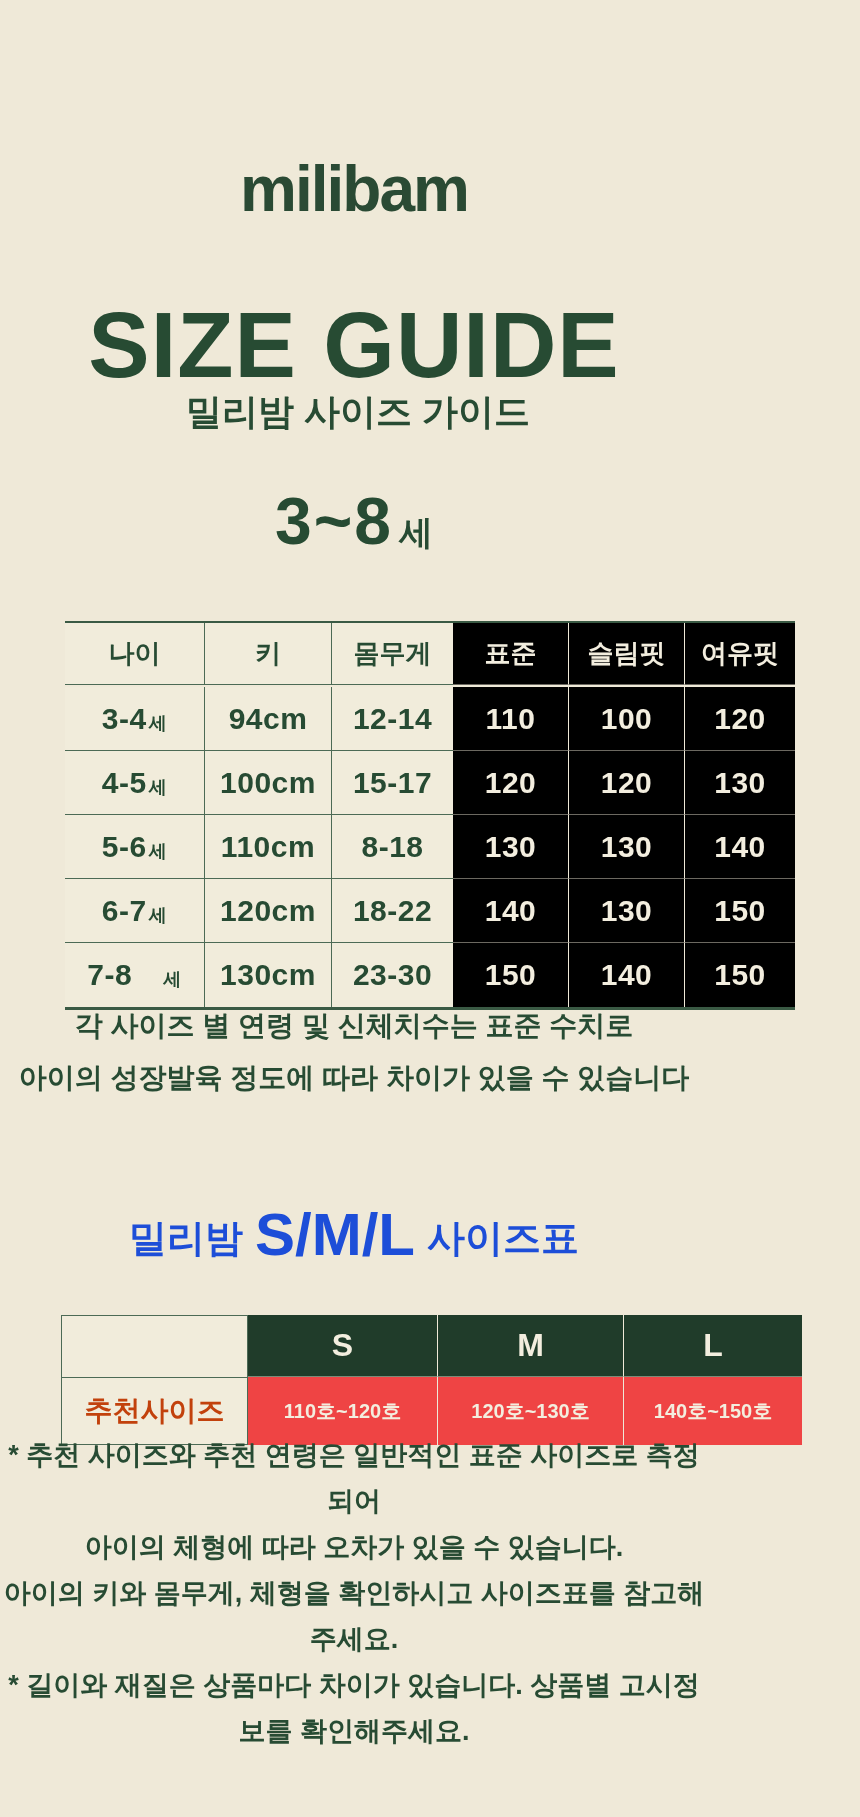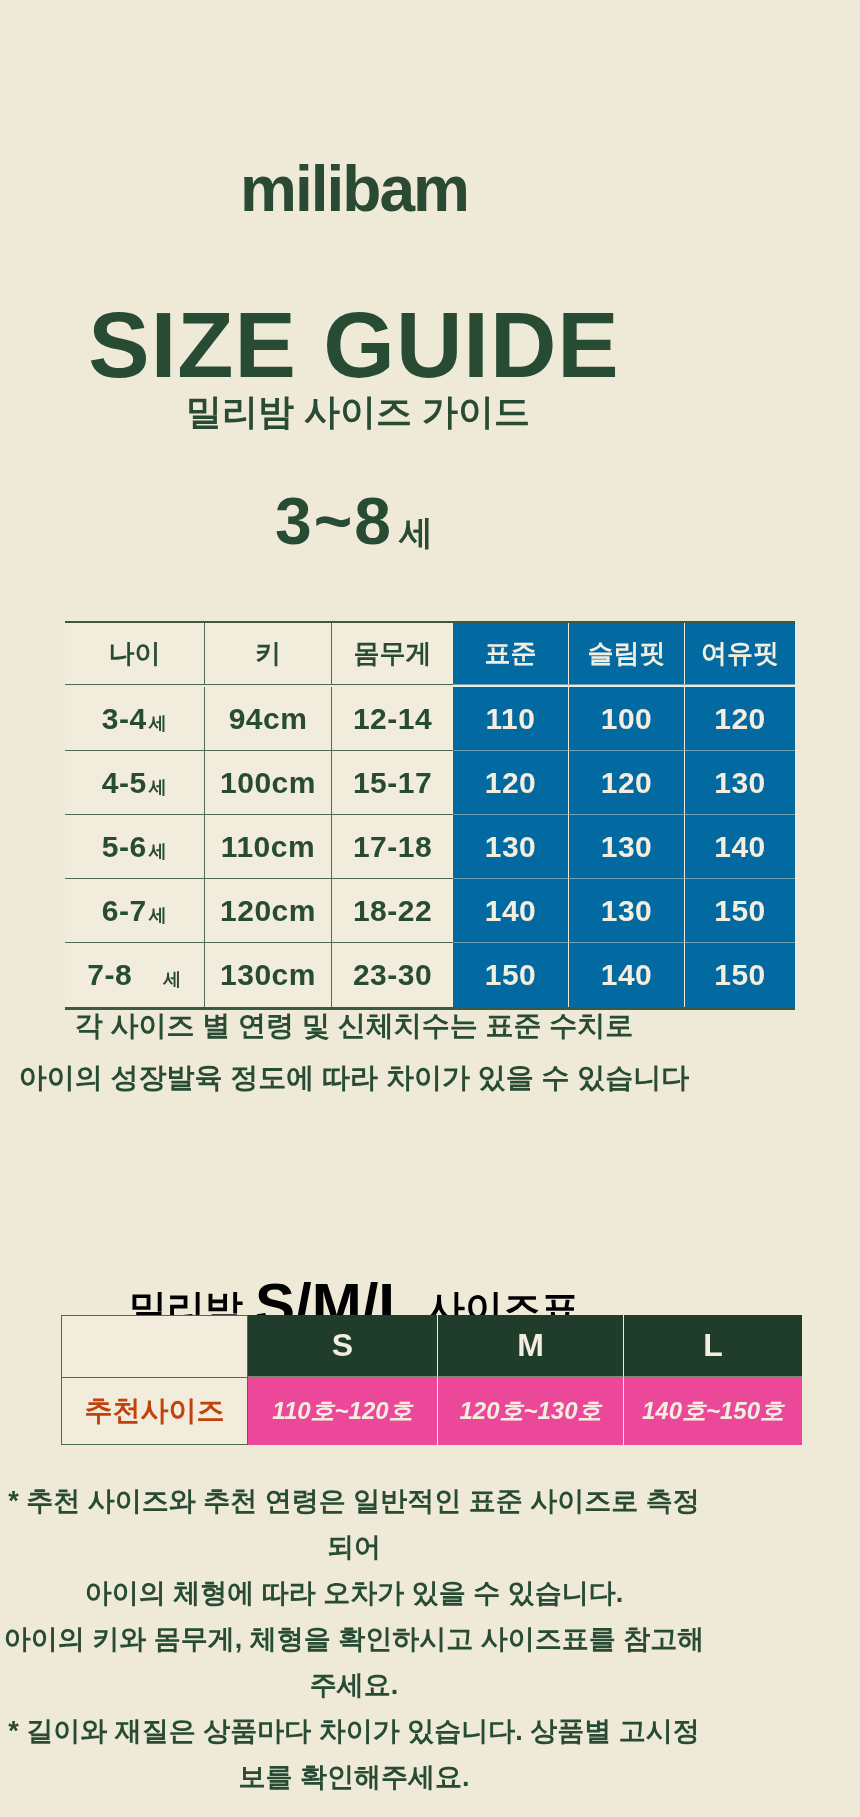--- a/index.html
+++ b/index.html
@@ -36,35 +36,35 @@
     display:flex; align-items:center; justify-content:center;
   }
   .table1 .hrow { height:62px; }
   .cell-light {
     background:#F1ECDB; color:#274B33;
     font-weight:700;
     border-bottom:1px solid #4C6A55;
   }
   .cell-light.csep { border-right:1px solid #4C6A55; }
   .cell-dark {
-    background:#0369a1; color:#F3EEDF;
+    background:#000000; color:#F3EEDF;
     font-weight:700;
     border-bottom:1px solid rgba(239,233,216,0.45);
   }
   .cell-dark.csep { border-right:1px solid #EFE9D8; }
   .table1 .lastrow { border-bottom:none;gap:29px; }
   .th { font-size:26px; }
   .td { font-size:30px; letter-spacing:0.5px; }
   .age-unit { font-size:18px; font-weight:700; margin-left:2px; margin-top:8px; }
 
   
   .note { top:1000px; font-size:28px; font-weight:700; line-height:52px; color:#274B33; }
 
   
-  .sml-title { top:1270px; color:#000000; }
+  .sml-title { top:1200px; color:#1d4ed8; }
   .sml-title .ko  { font-size:38px; font-weight:700; vertical-align:baseline; }
   .sml-title .em  { font-size:60px; font-weight:900; margin:0 12px; vertical-align:-4px; }
 
   
   .table2 {
     position:absolute; top:1315px; left:61px; width:741px;
     display:grid;
     grid-template-columns:187px 190px 186px 178px;
     grid-template-rows:62px 68px;
   }
@@ -74,25 +74,25 @@
     border:1px solid #4C6A55; border-bottom:none;
   }
   .t2-label {
     background:#F1ECDB; color:#c2410c; font-size:28px; font-weight:700;
     border:1px solid #4C6A55;
   }
   .t2-head {
     background:#203C2A; color:#F3EEDF; font-size:32px; font-weight:800;
     border-bottom:1px solid rgba(239,233,216,0.45);
   }
-  .t2-cell { background:#ec4899; color:#F3EEDF; font-size:24px; font-weight:700;font-style:italic; }
+  .t2-cell { background:#ef4444; color:#F3EEDF; font-size:20px; font-weight:700; }
   .t2-sep { border-right:1px solid #EFE9D8; }
 
   
-  .footer { top:1478px; font-size:27px; font-weight:700; line-height:46px; color:#274B33; }
+  .footer { top:1432px; font-size:27px; font-weight:700; line-height:46px; color:#274B33; }
 </style>
 </head>
 <body>
 
 <div class="abs logo">milibam</div>
 
 <div class="abs size-guide">SIZE GUIDE</div>
 <div class="abs subtitle">밀리밤 사이즈 가이드</div>
 
 <div class="abs age-line">
@@ -126,21 +126,21 @@
   <div class="cell-light td">15-17</div>
   <div class="cell-dark csep td">120</div>
   <div class="cell-dark csep td">120</div>
   <div class="cell-dark td">130</div>
 
   <div class="cell-light csep td">
       <span>5-6</span>
       <span class="age-unit">세</span>
     </div>
   <div class="cell-light csep td">110cm</div>
-  <div class="cell-light td">17-18</div>
+  <div class="cell-light td">8-18</div>
   <div class="cell-dark csep td">130</div>
   <div class="cell-dark csep td">130</div>
   <div class="cell-dark td">140</div>
 
   <div class="cell-light csep td">
       <span>6-7</span>
       <span class="age-unit">세</span>
     </div>
   <div class="cell-light csep td">120cm</div>
   <div class="cell-light td">18-22</div>

